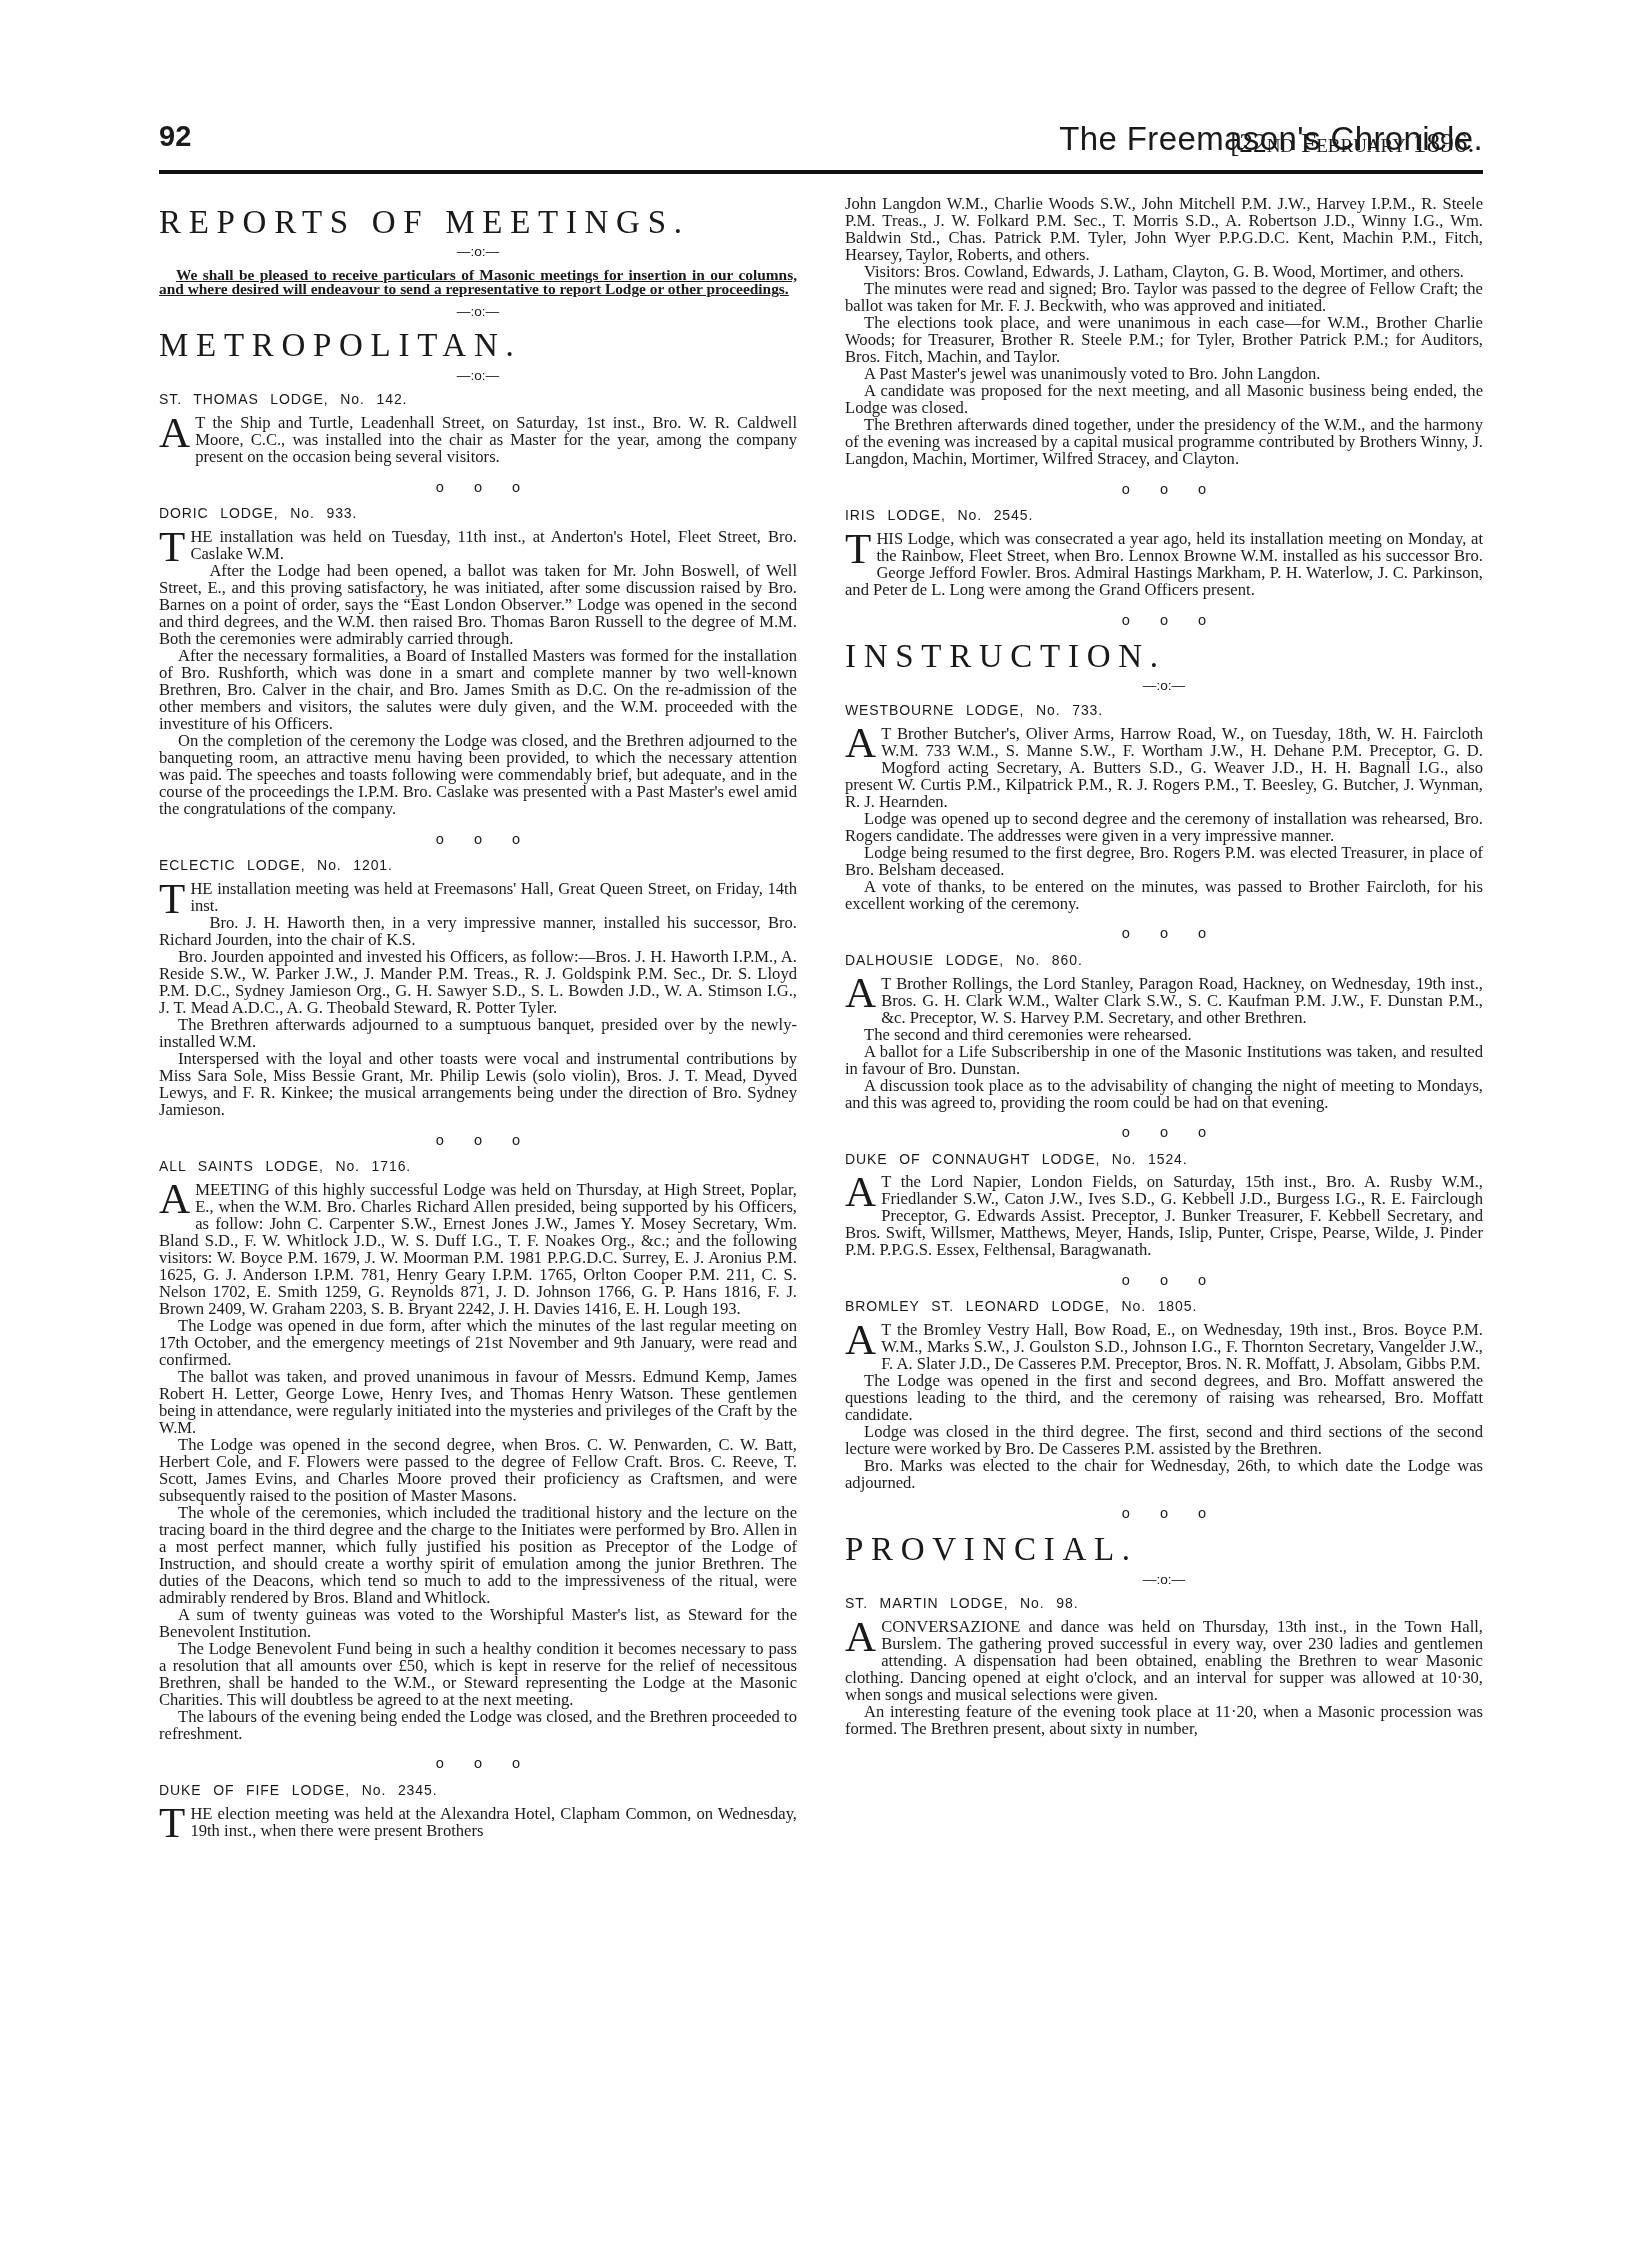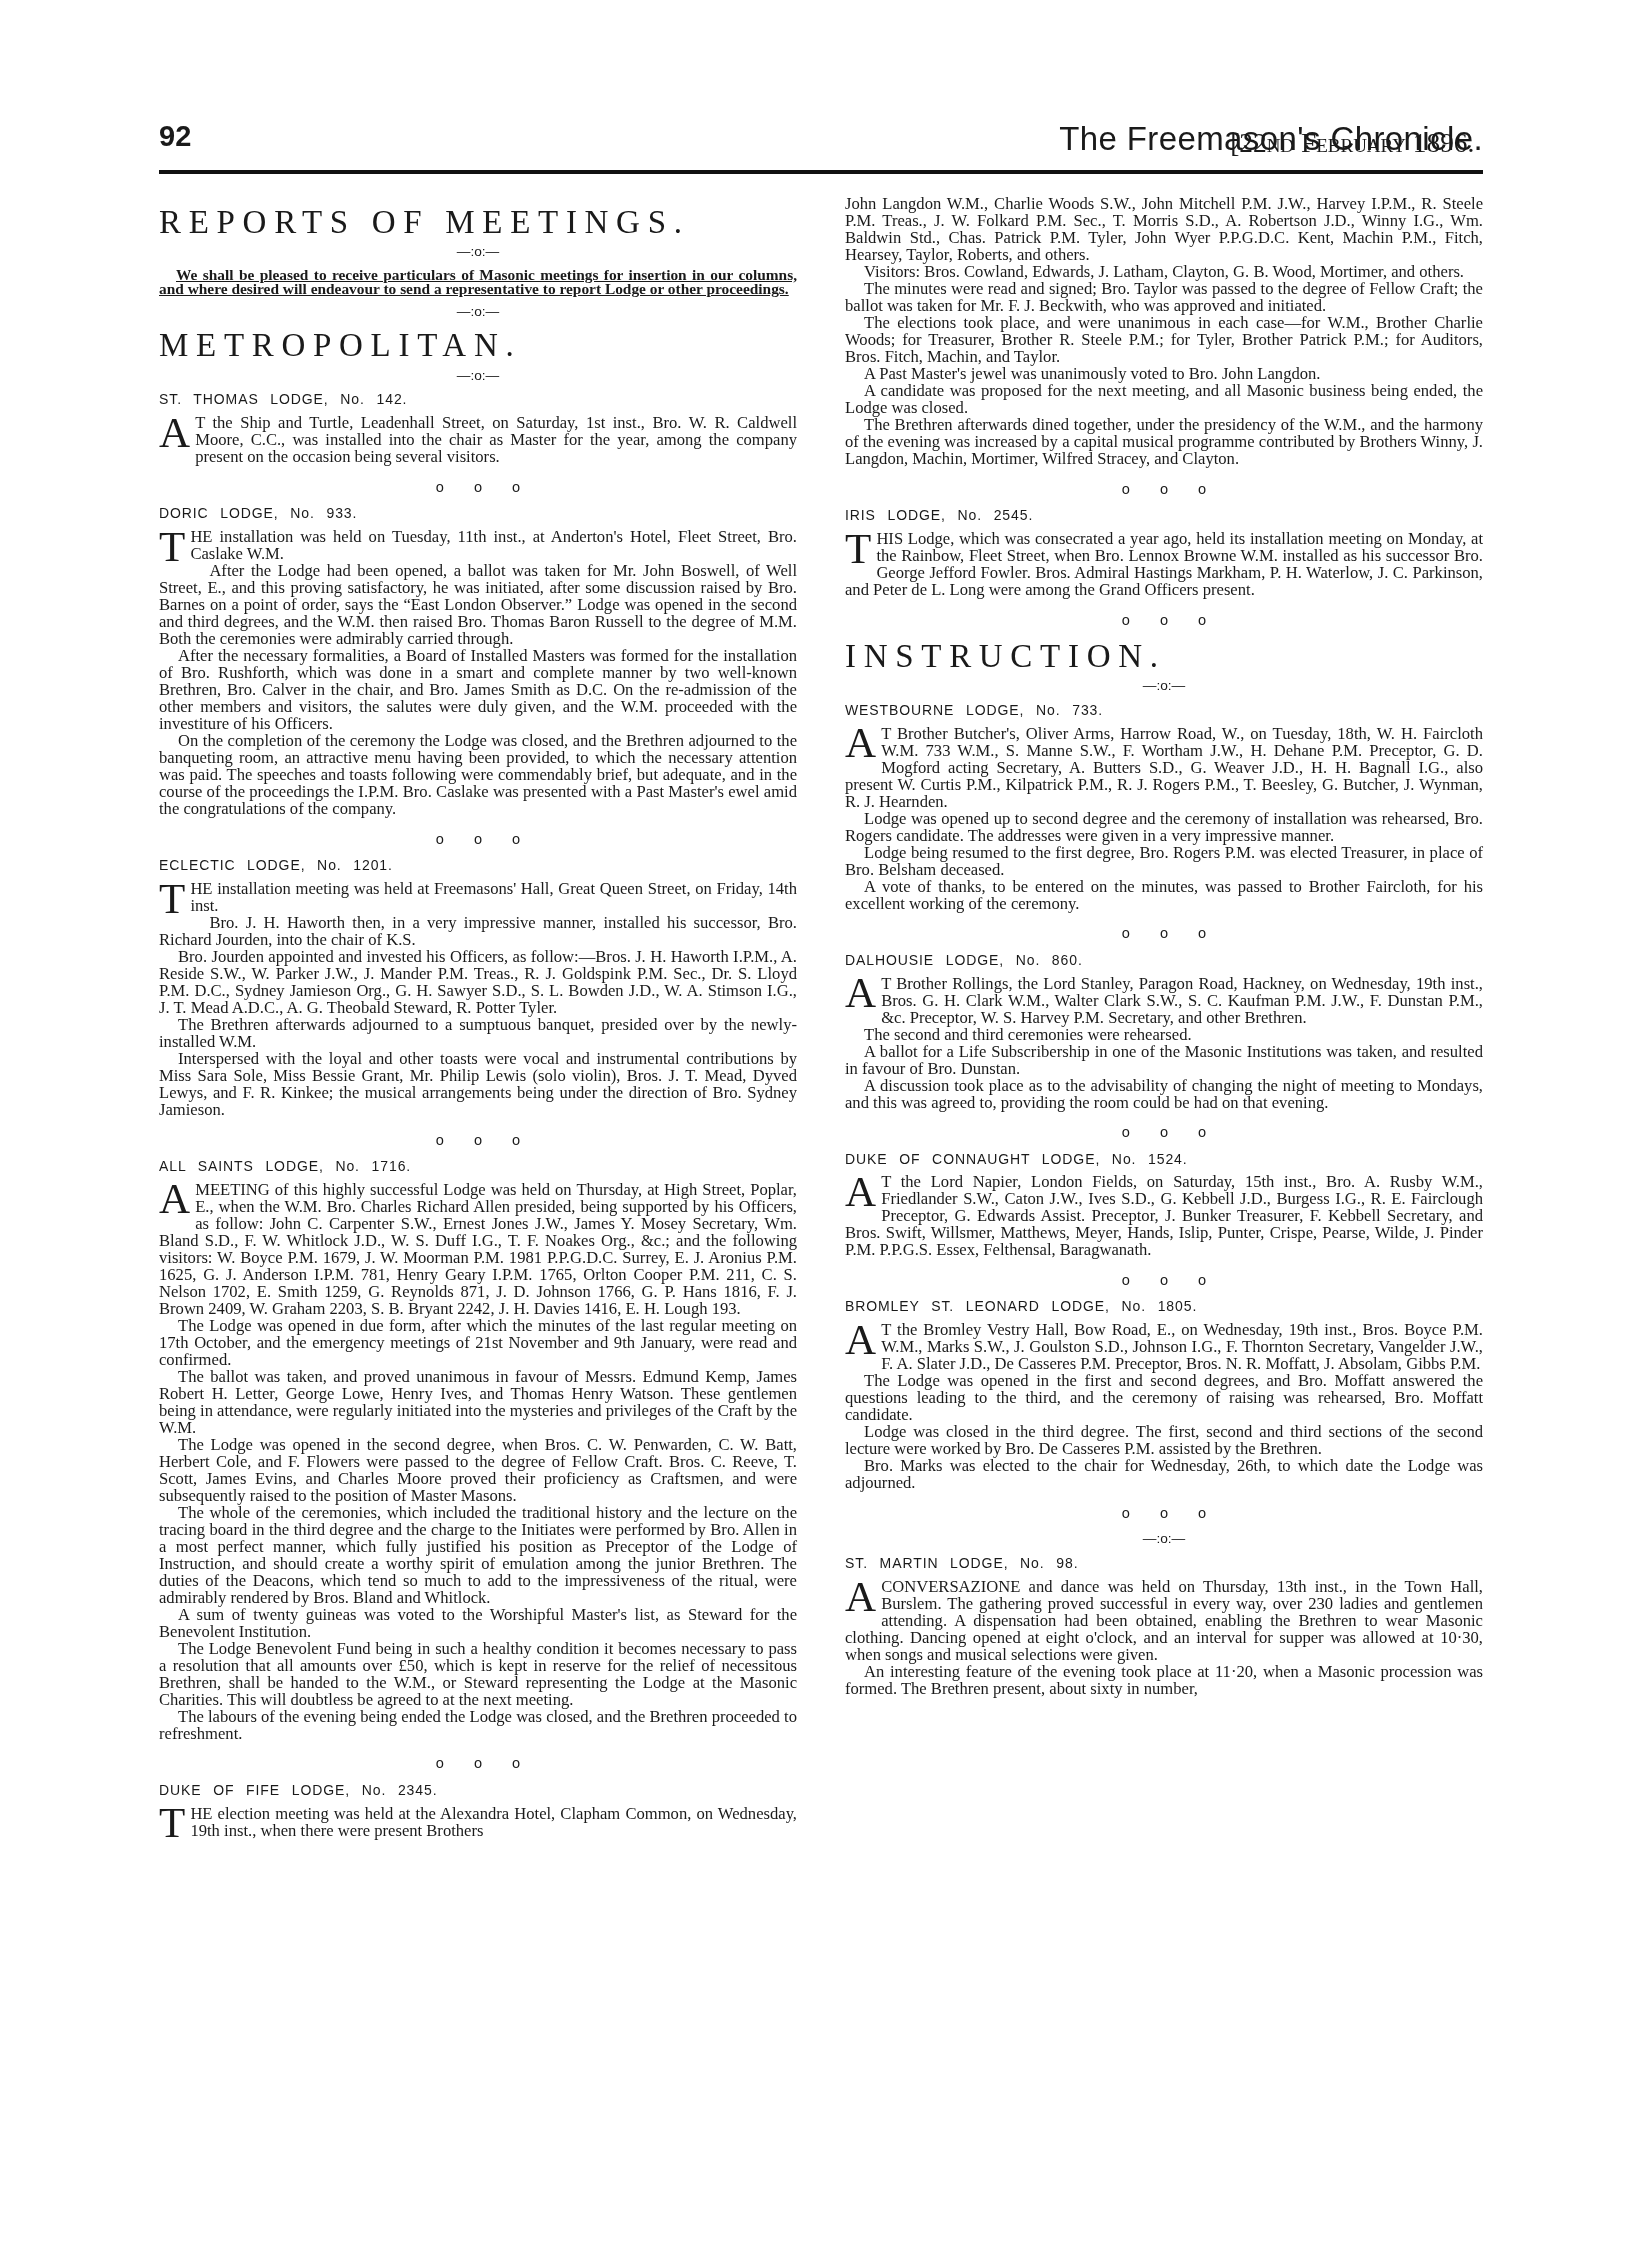--- a/index.html
+++ b/index.html
@@ -132,20 +132,21 @@
 
   <div class="section">
     <div class="lodge-title">BROMLEY ST. LEONARD LODGE, No. 1805.</div>
     <p class="para lead"><span class="dropcap">A</span><span>T the Bromley Vestry Hall, Bow Road, E., on Wednesday, 19th inst., Bros. Boyce P.M. W.M., Marks S.W., J. Goulston S.D., Johnson I.G., F. Thornton Secretary, Vangelder J.W., F. A. Slater J.D., De Casseres P.M. Preceptor, Bros. N. R. Moffatt, J. Absolam, Gibbs P.M.</span></p>
     <p class="para">The Lodge was opened in the first and second degrees, and Bro. Moffatt answered the questions leading to the third, and the ceremony of raising was rehearsed, Bro. Moffatt candidate.</p>
     <p class="para">Lodge was closed in the third degree. The first, second and third sections of the second lecture were worked by Bro. De Casseres P.M. assisted by the Brethren.</p>
     <p class="para">Bro. Marks was elected to the chair for Wednesday, 26th, to which date the Lodge was adjourned.</p>
   </div>
   <div class="sep">o o o</div>
 
+  <h2 class="section-title">PROVINCIAL.</h2>
   <div class="divider">—:o:—</div>
 
   <div class="section">
     <div class="lodge-title">ST. MARTIN LODGE, No. 98.</div>
     <p class="para lead"><span class="dropcap">A</span><span> CONVERSAZIONE and dance was held on Thursday, 13th inst., in the Town Hall, Burslem. The gathering proved successful in every way, over 230 ladies and gentlemen attending. A dispensation had been obtained, enabling the Brethren to wear Masonic clothing. Dancing opened at eight o'clock, and an interval for supper was allowed at 10·30, when songs and musical selections were given.</span></p>
     <p class="para">An interesting feature of the evening took place at 11·20, when a Masonic procession was formed. The Brethren present, about sixty in number,</p>
   </div>
 </div>
 
 

